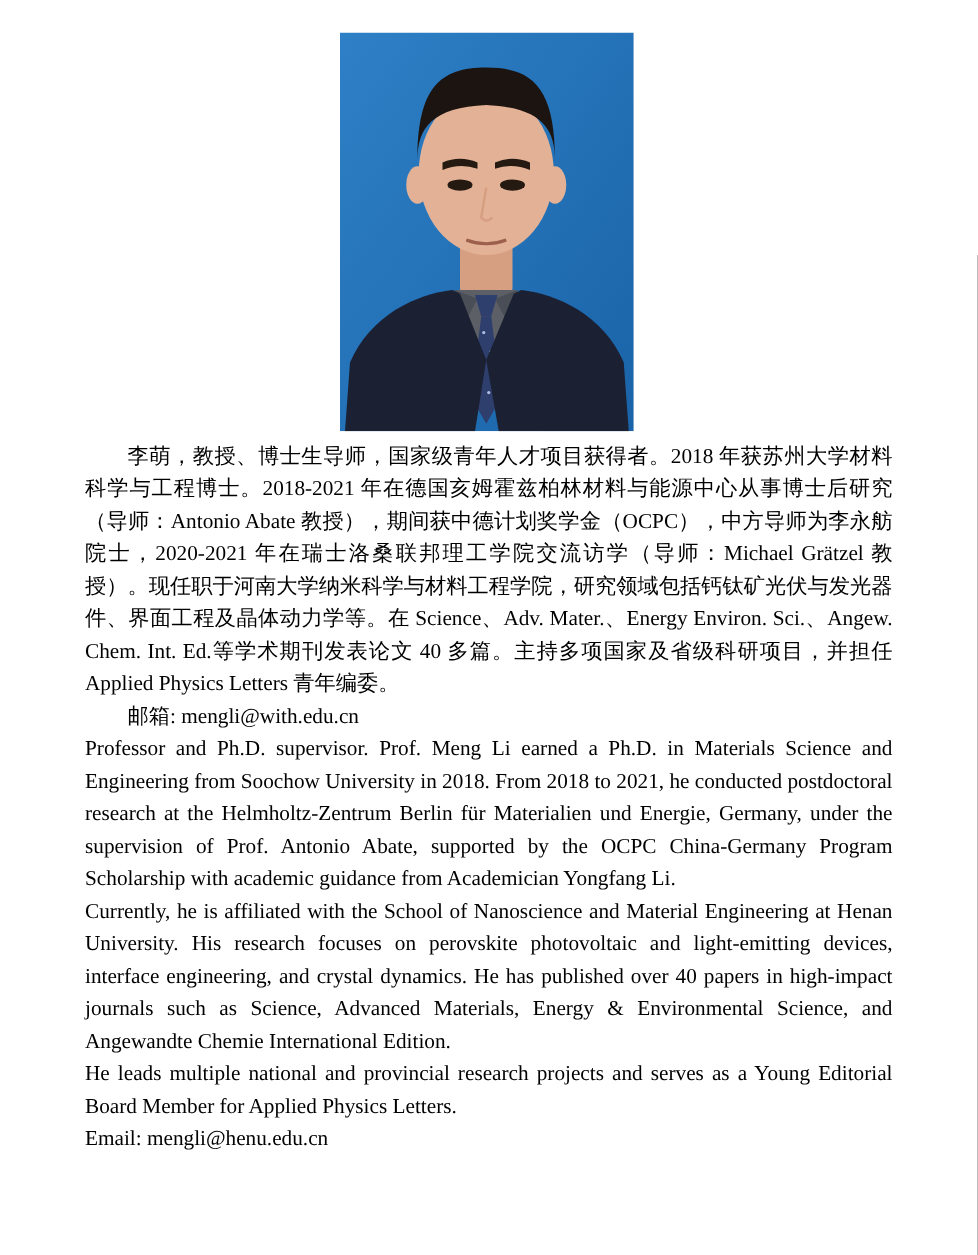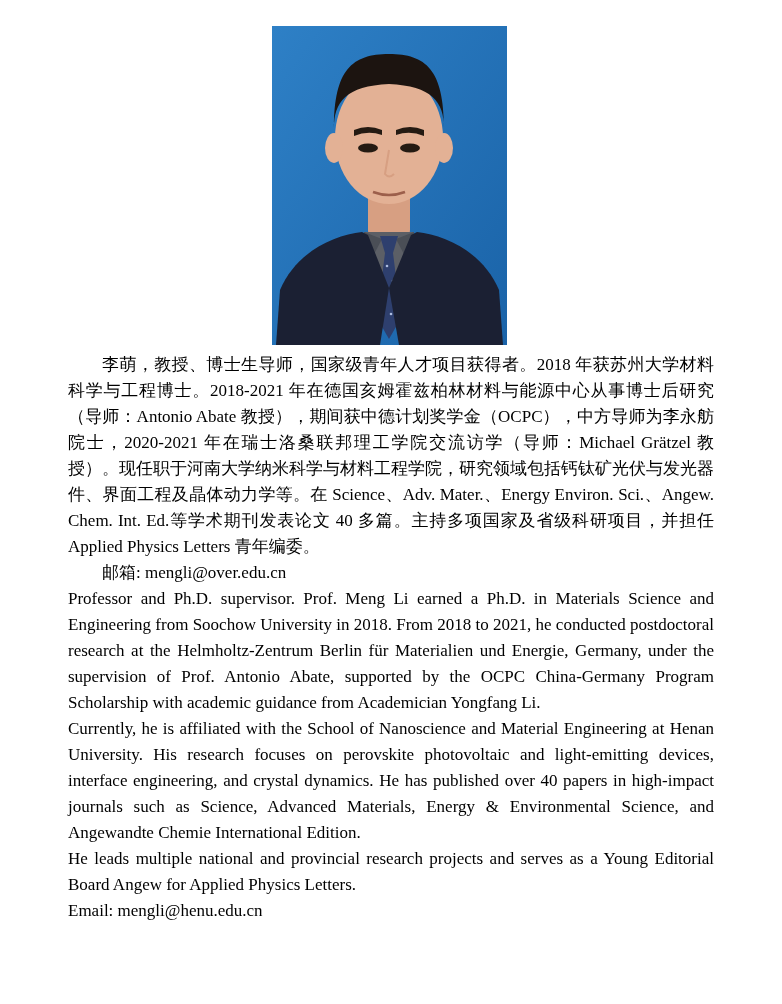--- a/index.html
+++ b/index.html
@@ -100,20 +100,20 @@
         <circle cx="119" cy="288" r="1.3" style="fill:var(--tie-dot)"></circle>
 
         <path d="M4,319 L8,264 C24,226 62,209 90,206 L96,209 L117,262 L108,319 Z" style="fill:var(--suit)"></path>
         <path d="M231,319 L227,264 C211,226 173,209 145,206 L139,209 L117,262 L127,319 Z" style="fill:var(--suit)"></path>
       </g>
     </svg>
   </div>
 
   <div class="content">
     <p class="cn-para">李萌，教授、博士生导师，国家级青年人才项目获得者。2018 年获苏州大学材料科学与工程博士。2018-2021 年在德国亥姆霍兹柏林材料与能源中心从事博士后研究（导师：Antonio Abate 教授），期间获中德计划奖学金（OCPC），中方导师为李永舫院士，2020-2021 年在瑞士洛桑联邦理工学院交流访学（导师：Michael Grätzel 教授）。现任职于河南大学纳米科学与材料工程学院，研究领域包括钙钛矿光伏与发光器件、界面工程及晶体动力学等。在 Science、Adv. Mater.、Energy Environ. Sci.、Angew. Chem. Int. Ed.等学术期刊发表论文 40 多篇。主持多项国家及省级科研项目，并担任 Applied Physics Letters 青年编委。</p>
-    <p class="cn-email">邮箱: mengli@over.edu.cn</p>
+    <p class="cn-email">邮箱: mengli@with.edu.cn</p>
     <p>Professor and Ph.D. supervisor. Prof. Meng Li earned a Ph.D. in Materials Science and Engineering from Soochow University in 2018. From 2018 to 2021, he conducted postdoctoral research at the Helmholtz-Zentrum Berlin für Materialien und Energie, Germany, under the supervision of Prof. Antonio Abate, supported by the OCPC China-Germany Program Scholarship with academic guidance from Academician Yongfang Li.</p>
     <p>Currently, he is affiliated with the School of Nanoscience and Material Engineering at Henan University. His research focuses on perovskite photovoltaic and light-emitting devices, interface engineering, and crystal dynamics. He has published over 40 papers in high-impact journals such as Science, Advanced Materials, Energy &amp; Environmental Science, and Angewandte Chemie International Edition.</p>
-    <p>He leads multiple national and provincial research projects and serves as a Young Editorial Board Angew for Applied Physics Letters.</p>
+    <p>He leads multiple national and provincial research projects and serves as a Young Editorial Board Member for Applied Physics Letters.</p>
     <p class="en-email">Email: mengli@henu.edu.cn</p>
   </div>
 
 </div>
 
 </body></html>

